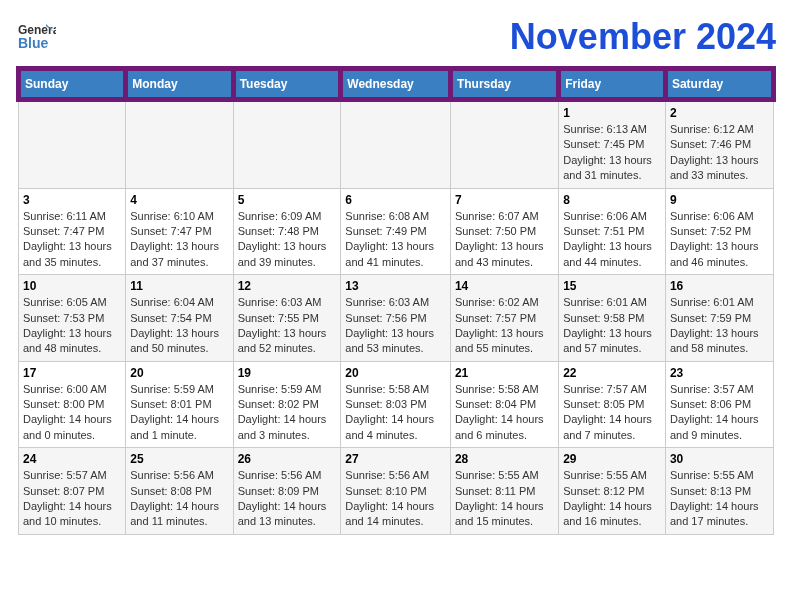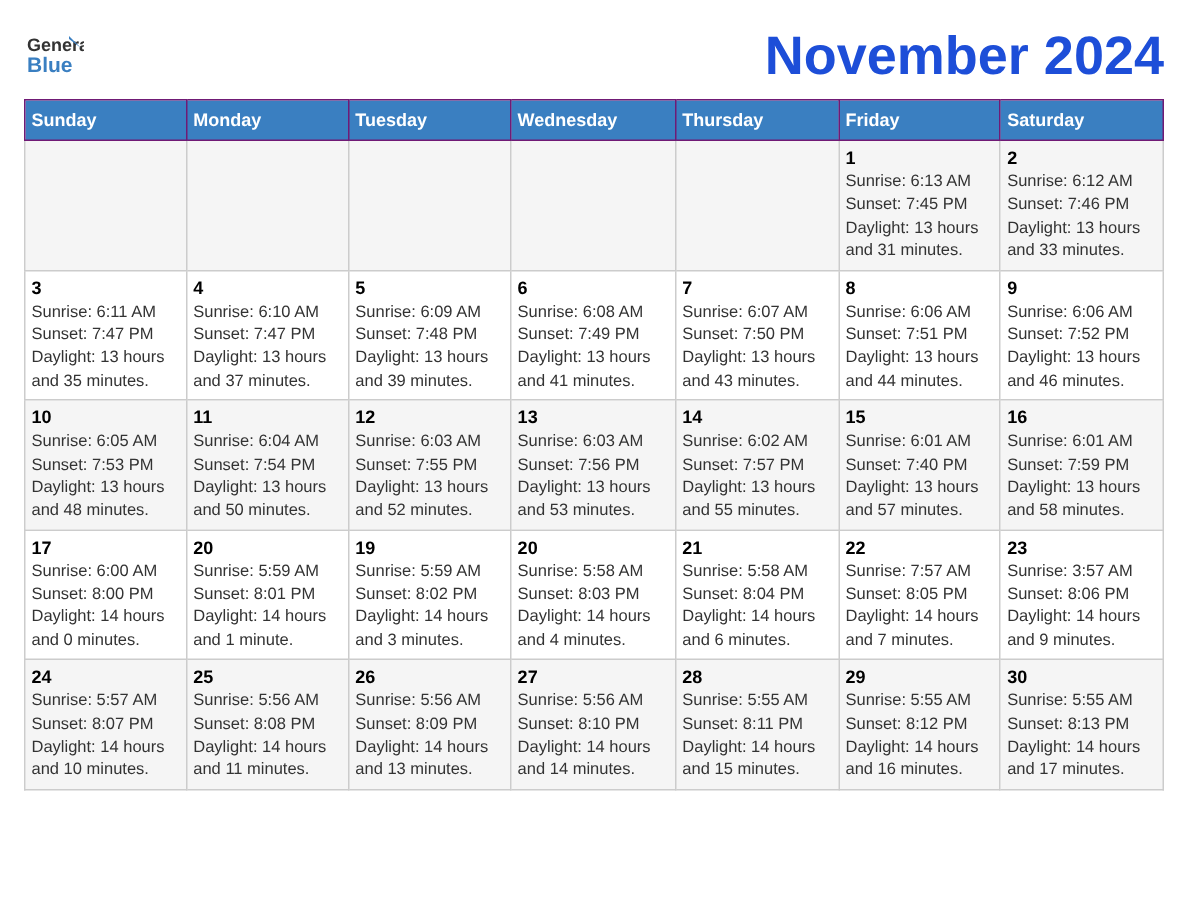--- a/index.html
+++ b/index.html
@@ -34,21 +34,21 @@
       border-collapse: collapse;
       font-size: 11px;
     }
     thead tr th {
       background-color: #3a7fc1;
       color: #fff;
       padding: 6px 4px;
       text-align: left;
       font-size: 12px;
       font-weight: bold;
-      border: 1px solid #701a75;
+      border: 5px solid #701a75;
     }
     tbody tr td {
       border: 1px solid #ccc;
       padding: 4px 4px;
       vertical-align: top;
       width: 113px;
       min-height: 80px;
       background: #fff;
     }
     tbody tr:nth-child(odd) td {
@@ -199,21 +199,21 @@
         </td>
         <td>
           <span class="day-num">14</span>
           <div class="cell-content">Sunrise: 6:02 AM
 Sunset: 7:57 PM
 Daylight: 13 hours and 55 minutes.</div>
         </td>
         <td>
           <span class="day-num">15</span>
           <div class="cell-content">Sunrise: 6:01 AM
-Sunset: 7:40 PM
+Sunset: 9:58 PM
 Daylight: 13 hours and 57 minutes.</div>
         </td>
         <td>
           <span class="day-num">16</span>
           <div class="cell-content">Sunrise: 6:01 AM
 Sunset: 7:59 PM
 Daylight: 13 hours and 58 minutes.</div>
         </td>
       </tr>
       <tr>

